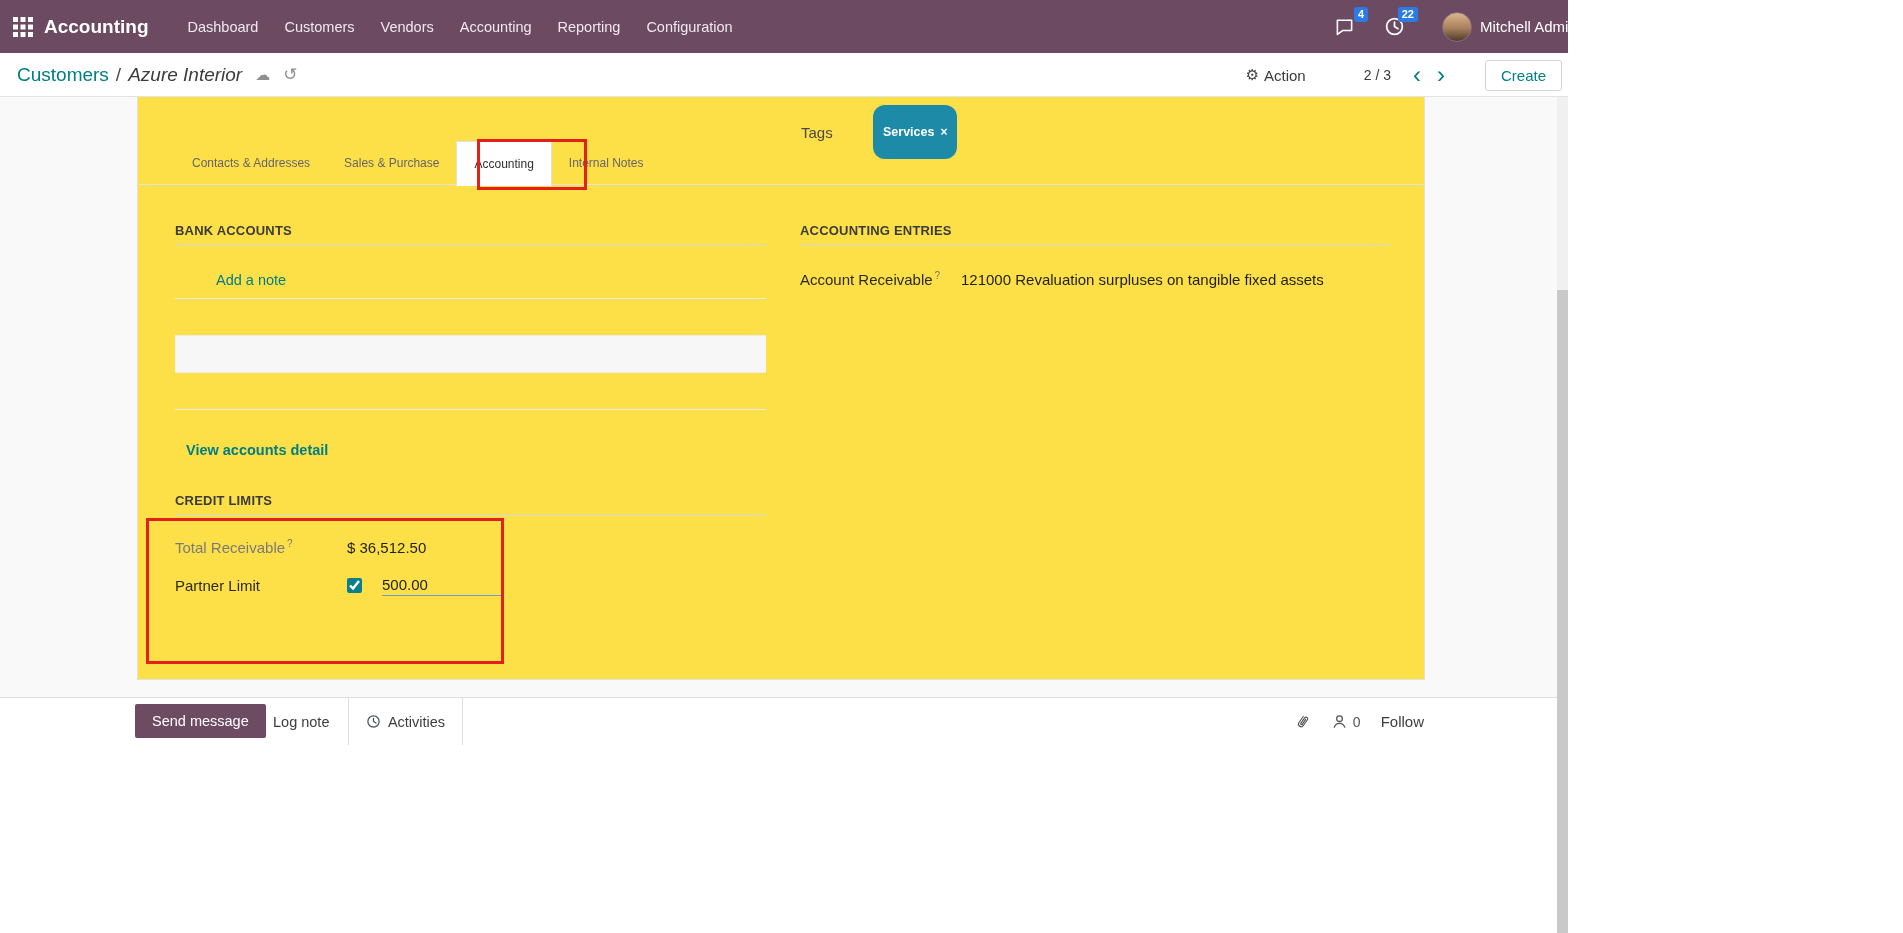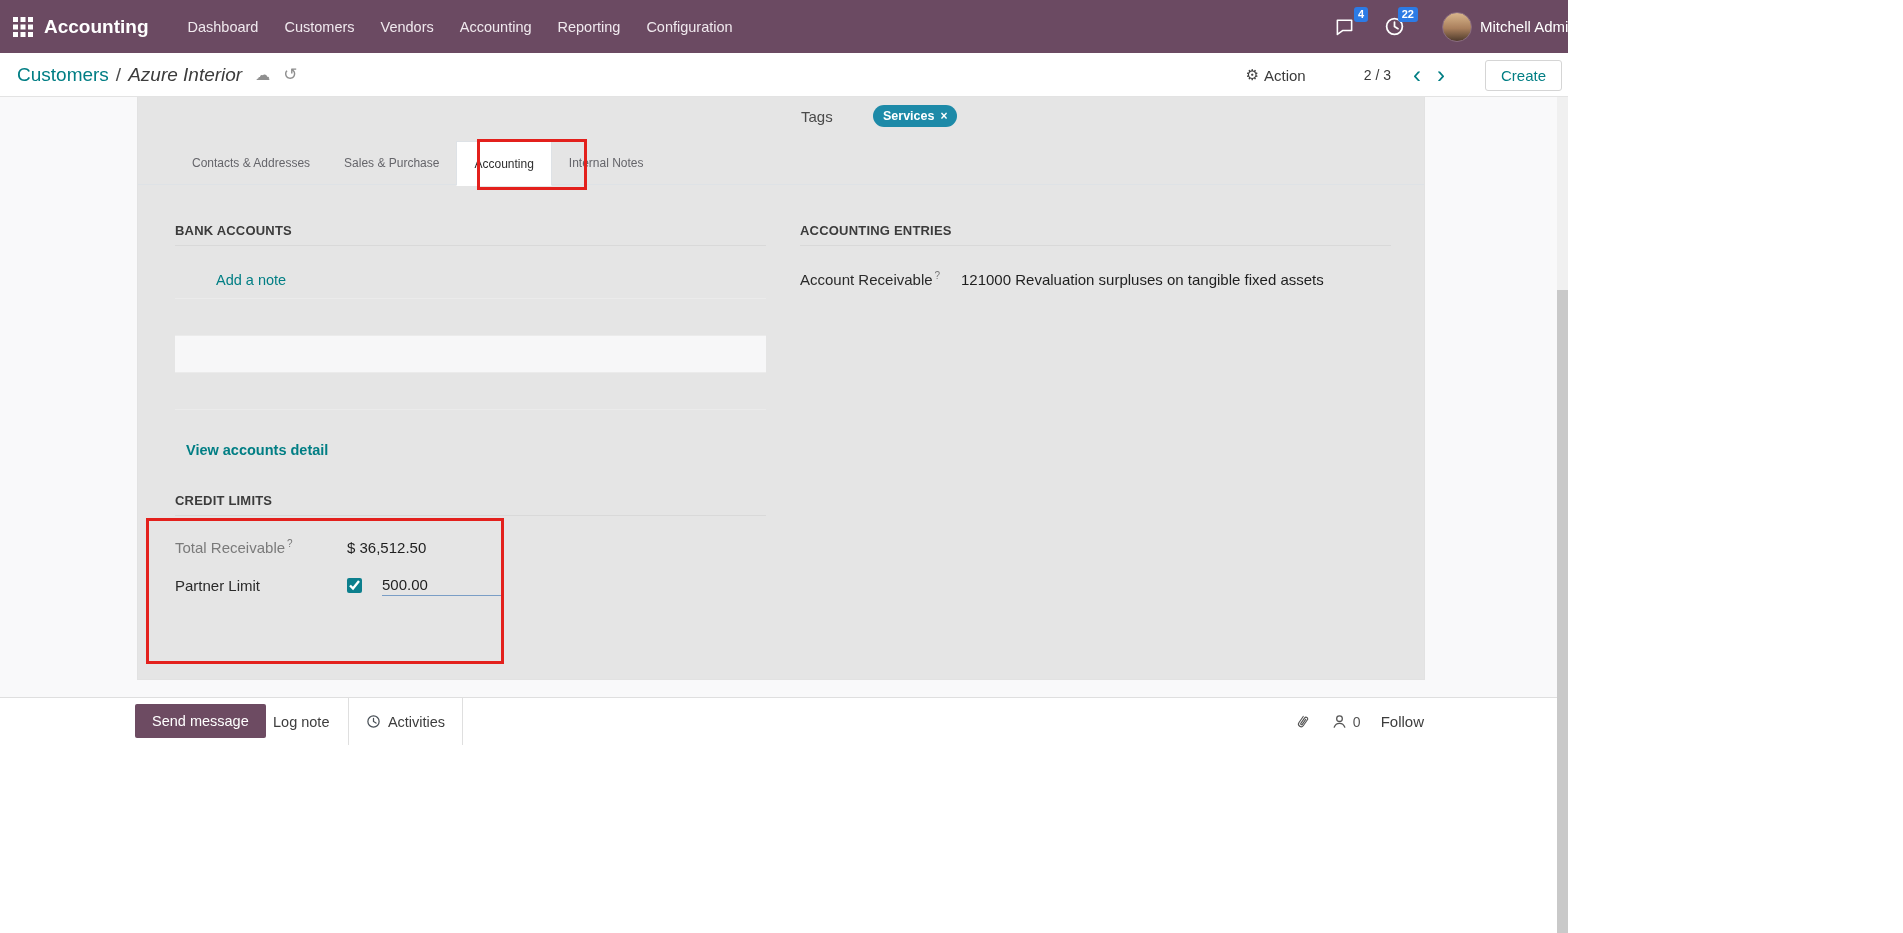--- a/index.html
+++ b/index.html
@@ -28,25 +28,25 @@
   .undo-ind { color:#8f8f8f; font-size:17px; margin-left:13px; cursor:pointer; }
   .cp-right { position:absolute; right:6px; top:0; height:44px; display:flex; align-items:center; }
   .action-menu { display:flex; align-items:center; color:#3a3a3a; font-size:15px; cursor:pointer; margin-right:58px; }
   .gear { font-size:15px; margin-right:5px; color:#444; }
   .pager-value { color:#3a3a3a; font-size:14px; margin-right:14px; }
   .pager-btn { color:#017e84; font-size:24px; line-height:24px; padding:0 8px; cursor:pointer; }
   .create-btn { margin-left:32px; background:#fff; border:1px solid #d5d5d5; border-radius:3px; color:#017e84; font-size:15px; padding:6px 15px; cursor:pointer; font-family:"Liberation Sans", sans-serif; }
 
   
   .content { position:absolute; left:0; top:97px; width:1568px; height:600px; background:#f9f9fa; }
-  .sheet { position:absolute; left:137px; top:0; width:1288px; height:583px; background:#e5e5e5; border:1px solid #e2e2e2; border-top:none; }
+  .sheet { position:absolute; left:137px; top:0; width:1288px; height:583px; background:#fde047; border:1px solid #e2e2e2; border-top:none; }
 
   .tags-row { position:absolute; left:663px; top:8px; display:flex; align-items:center; }
   .tags-label { color:#4a4a4a; font-size:15px; width:72px; }
-  .tag-pill { background:#1d8aa8; color:#fff; font-size:12.5px; font-weight:700; padding:4px 10px; border-radius:12px; display:flex; align-items:center; gap:6px; cursor:pointer; }
+  .tag-pill { background:#1d8aa8; color:#fff; font-size:12.5px; font-weight:700; padding:20px 10px; border-radius:12px; display:flex; align-items:center; gap:6px; cursor:pointer; }
   .tag-close { font-size:12px; font-weight:700; cursor:pointer; }
 
   .tabs { position:absolute; left:37px; top:44px; height:44px; display:flex; z-index:2; }
   .tab { font-size:12px; color:#65656a; padding:0 17px; display:flex; align-items:center; cursor:pointer; background:transparent; }
   .tab.active { background:#fff; color:#2f2f2f; border:1px solid #dee2e6; border-bottom:1px solid #ffffff; margin-bottom:-1px; }
   .tabs-border { position:absolute; left:0; right:0; top:87px; border-bottom:1px solid #dee2e6; }
 
   .col-left  { position:absolute; left:37px;  top:126px; width:591px; }
   .col-right { position:absolute; left:662px; top:126px; width:591px; }
   .section-title { font-size:13px; font-weight:700; color:#3b3b3b; padding-bottom:7px; border-bottom:1px solid #d9d9d9; letter-spacing:.2px; }

